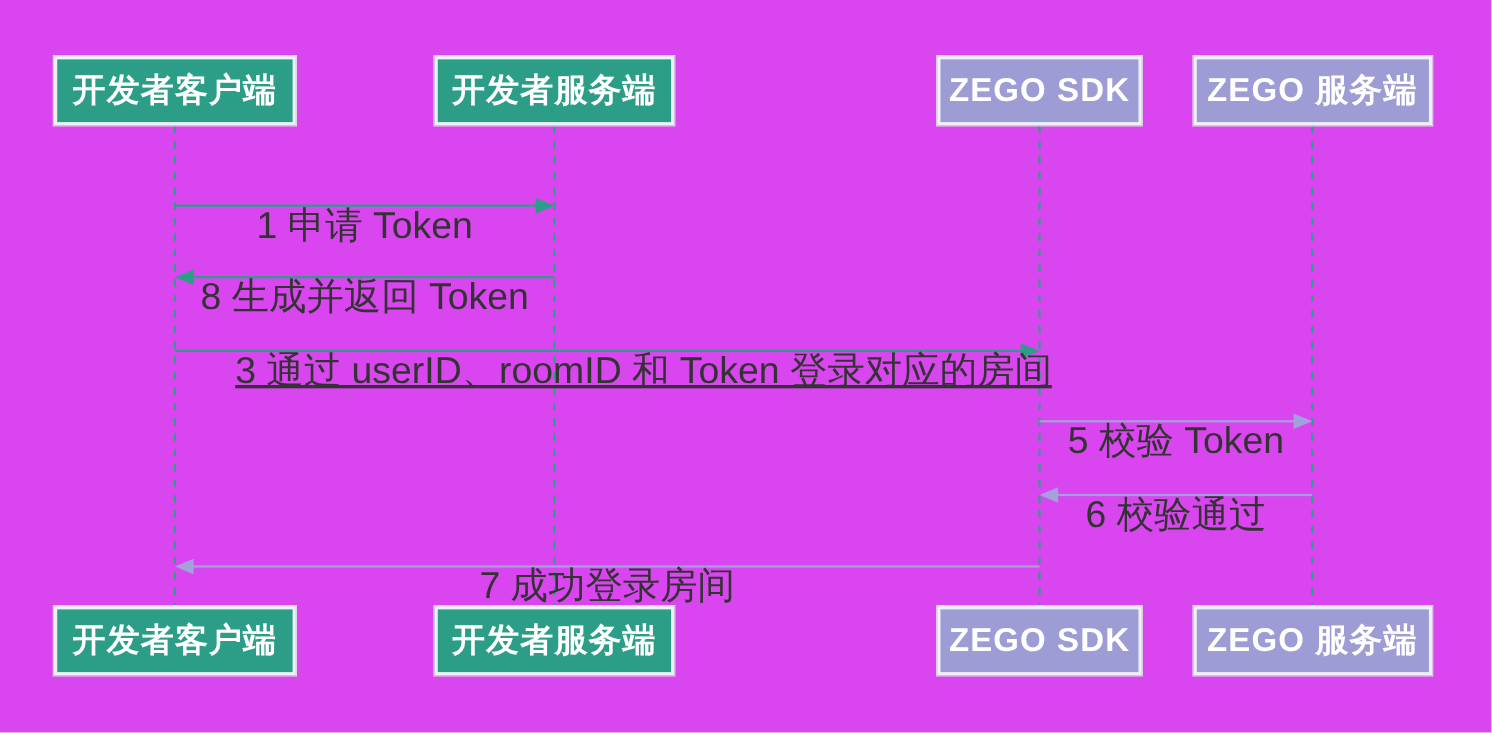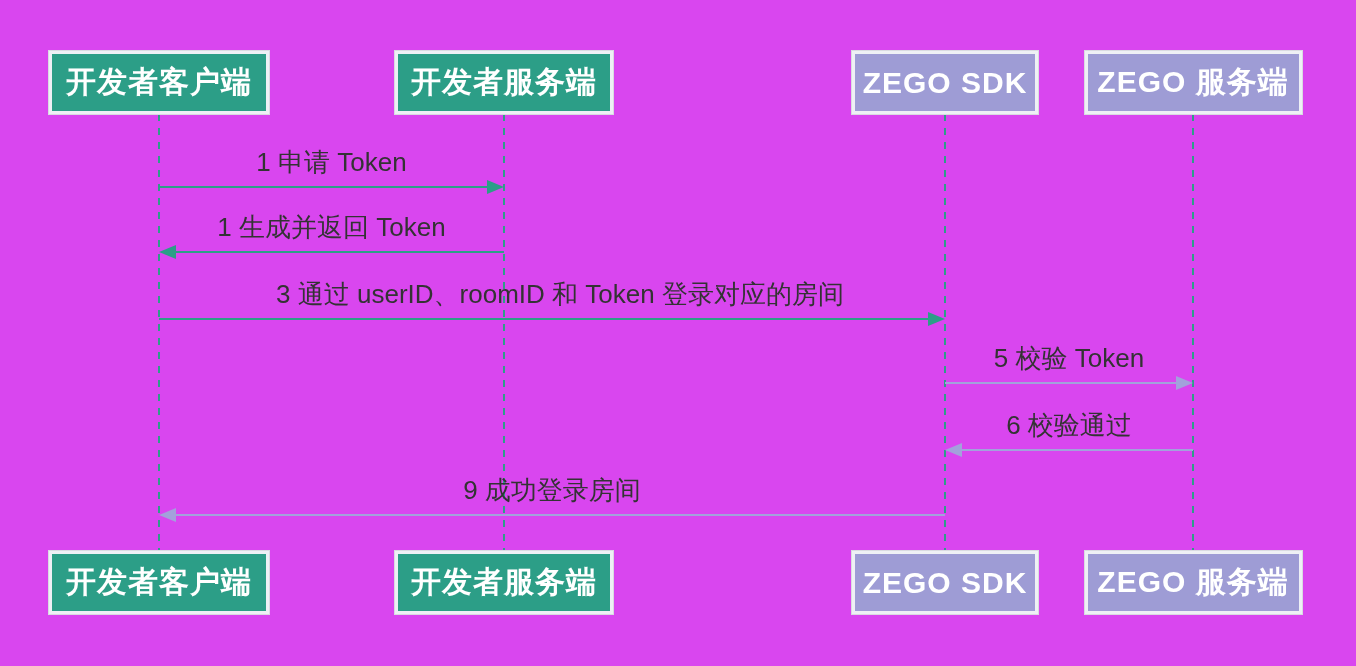--- a/index.html
+++ b/index.html
@@ -28,23 +28,24 @@
     letter-spacing:1px;
     white-space:nowrap;
   }
   .msg-line{
     position:absolute;
     height:2px;
   }
   .msg-label{
     position:absolute;
     transform:translate(-50%,-100%);
-    font-size:26px;
+    font-size:34px;
     color:#333333;
     white-space:nowrap;
+    margin-top:48px;
   }
   .arrowhead{
     position:absolute;
     width:0;height:0;
     border-top:7px solid transparent;
     border-bottom:7px solid transparent;
   }
 </style>
 </head>
 <body>
@@ -76,26 +77,26 @@
       <span class="actor-label" style="color: rgb(255, 255, 255);">ZEGO 服务端</span>
     </div>
     <div class="actor-box" style="left: 1084.5px; top: 551px; width: 217px; height: 63px; background: rgb(158, 156, 213);">
       <span class="actor-label" style="color: rgb(255, 255, 255);">ZEGO 服务端</span>
     </div>
     <div class="msg-line" style="left: 159px; width: 331px; top: 186px; background: rgb(44, 158, 135);"></div>
     <div class="arrowhead" style="top: 180px; border-left: 17px solid rgb(44, 158, 135); left: 487px;"></div>
     <div class="msg-label" style="left: 331.5px; top: 180px; color: rgb(51, 51, 51);">1 申请 Token</div>
     <div class="msg-line" style="left: 173px; width: 331px; top: 251px; background: rgb(44, 158, 135);"></div>
     <div class="arrowhead" style="top: 245px; border-right: 17px solid rgb(44, 158, 135); left: 159px;"></div>
-    <div class="msg-label" style="left: 331.5px; top: 245px; color: rgb(51, 51, 51);">1 生成并返回 Token</div>
+    <div class="msg-label" style="left: 331.5px; top: 245px; color: rgb(51, 51, 51);">8 生成并返回 Token</div>
     <div class="msg-line" style="left: 159px; width: 772px; top: 318px; background: rgb(44, 158, 135);"></div>
     <div class="arrowhead" style="top: 312px; border-left: 17px solid rgb(44, 158, 135); left: 928px;"></div>
-    <div class="msg-label" style="left: 560px; top: 312px; color: rgb(51, 51, 51);">3 通过 userID、roomID 和 Token 登录对应的房间</div>
+    <div class="msg-label" style="left: 585px; top: 312px; color: rgb(51, 51, 51); text-decoration: underline;">3 通过 userID、roomID 和 Token 登录对应的房间</div>
     <div class="msg-line" style="left: 945px; width: 234px; top: 382px; background: rgb(163, 161, 219);"></div>
     <div class="arrowhead" style="top: 376px; border-left: 17px solid rgb(163, 161, 219); left: 1176px;"></div>
     <div class="msg-label" style="left: 1069px; top: 376px; color: rgb(51, 51, 51);">5 校验 Token</div>
     <div class="msg-line" style="left: 959px; width: 234px; top: 449px; background: rgb(163, 161, 219);"></div>
     <div class="arrowhead" style="top: 443px; border-right: 17px solid rgb(163, 161, 219); left: 945px;"></div>
     <div class="msg-label" style="left: 1069px; top: 443px; color: rgb(51, 51, 51);">6 校验通过</div>
     <div class="msg-line" style="left: 173px; width: 772px; top: 514px; background: rgb(163, 161, 219);"></div>
     <div class="arrowhead" style="top: 508px; border-right: 17px solid rgb(163, 161, 219); left: 159px;"></div>
-    <div class="msg-label" style="left: 552px; top: 508px; color: rgb(51, 51, 51);">9 成功登录房间</div>
+    <div class="msg-label" style="left: 552px; top: 508px; color: rgb(51, 51, 51);">7 成功登录房间</div>
   </div>
 
 </body></html>

